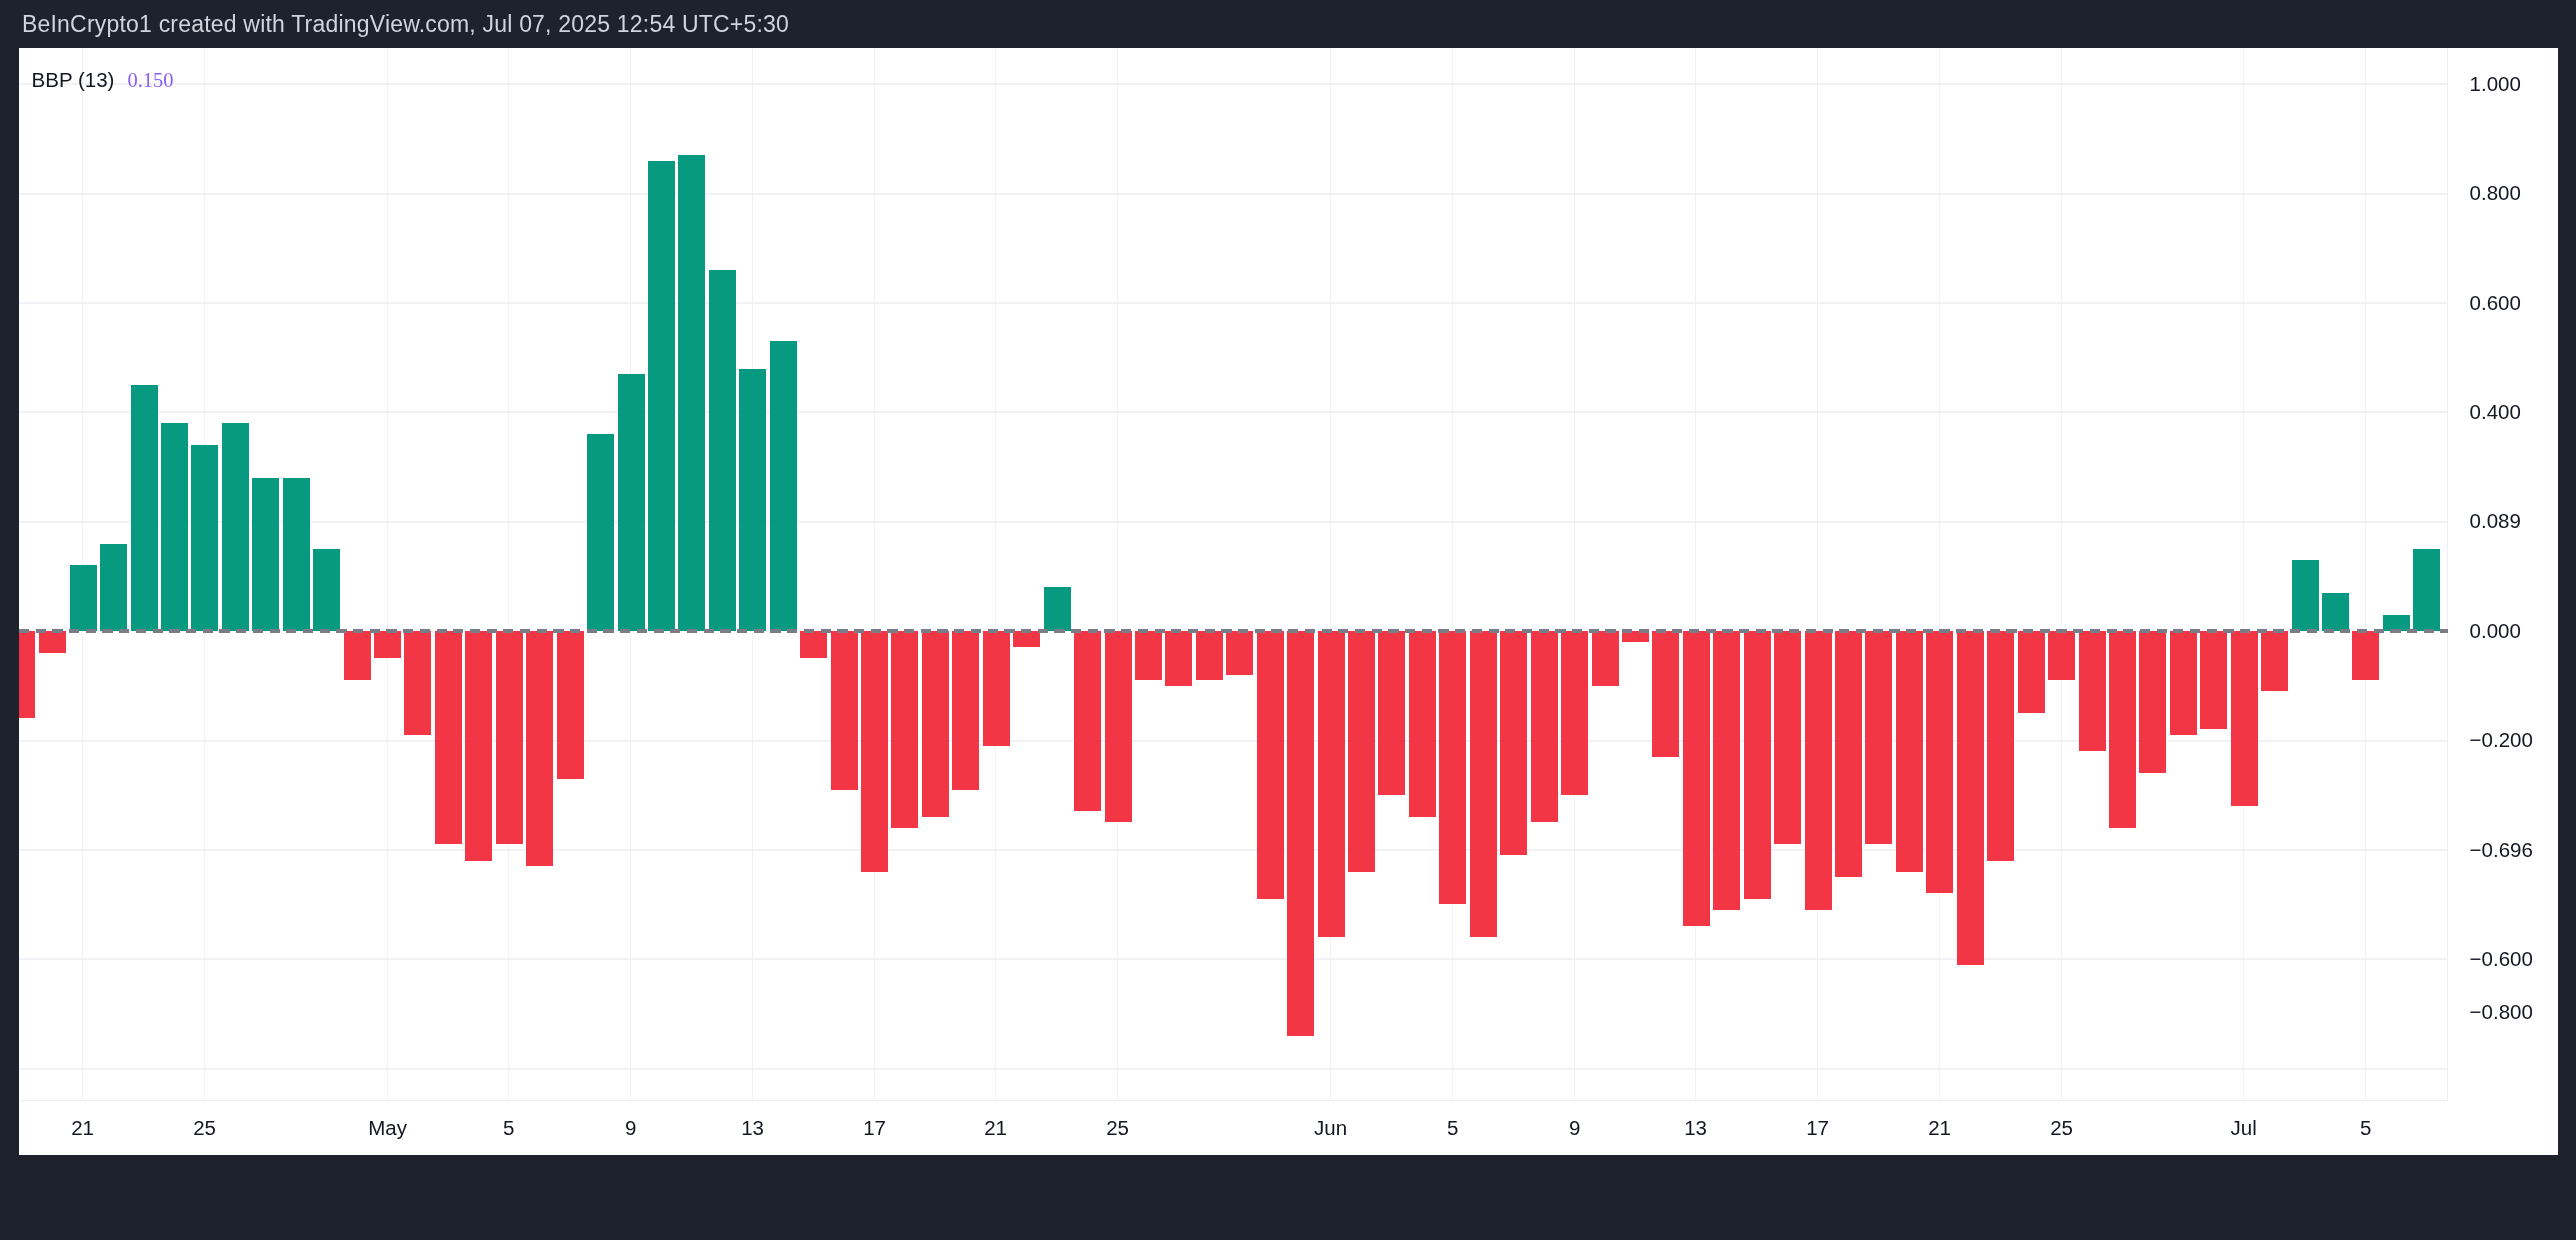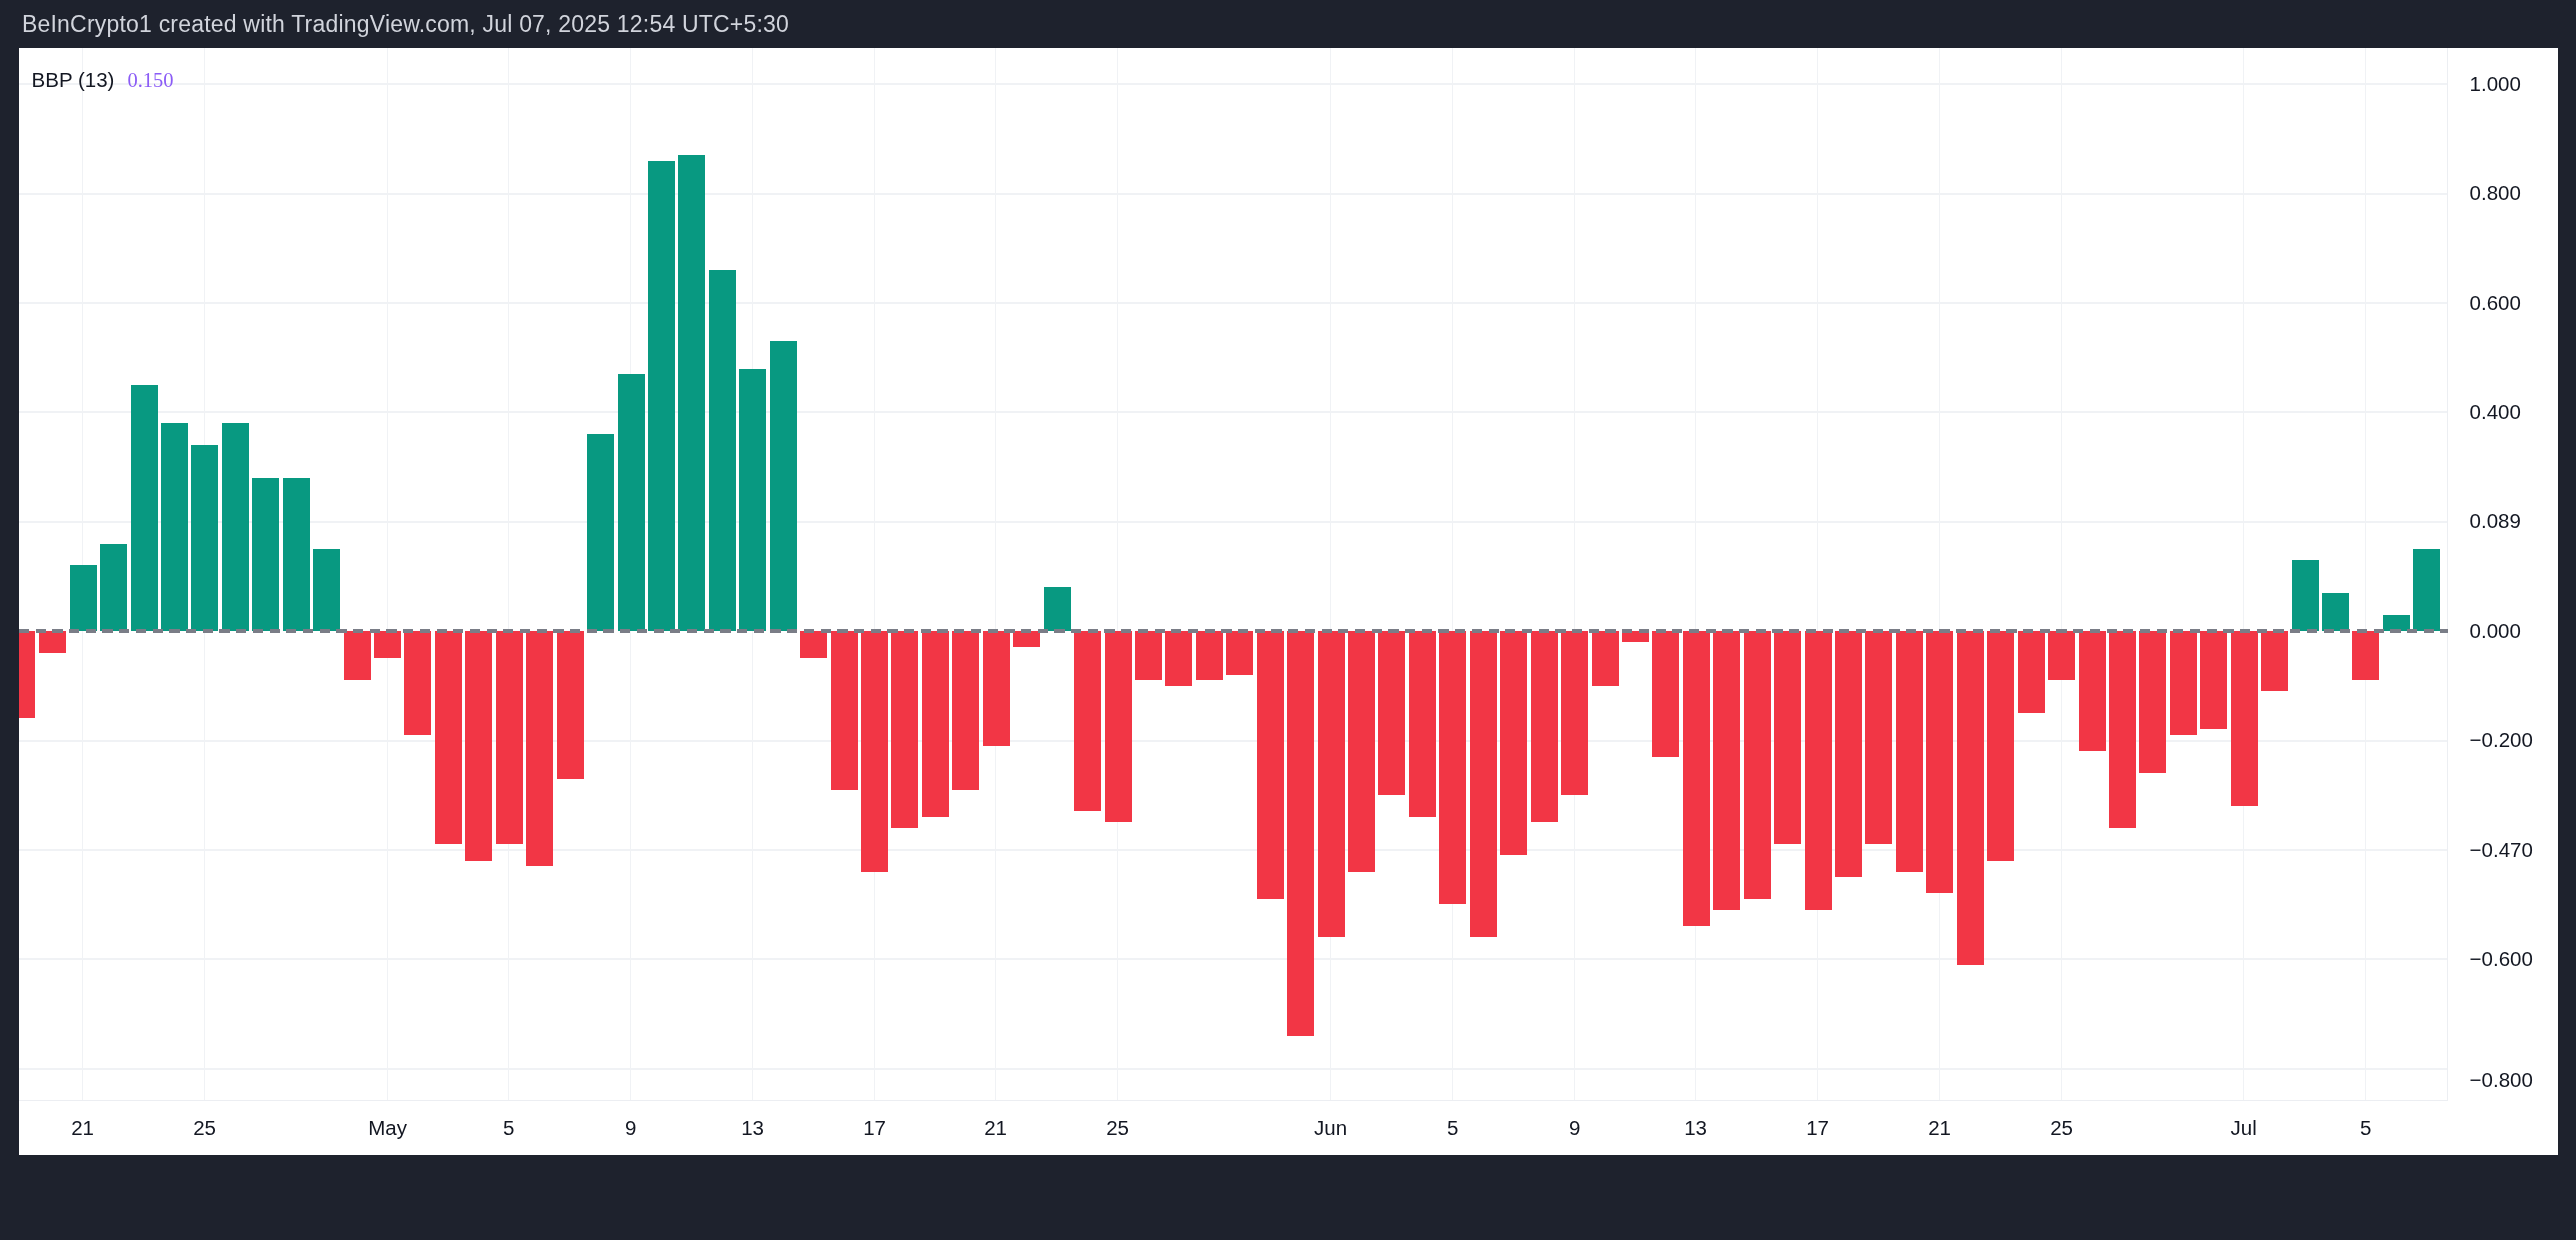--- a/index.html
+++ b/index.html
@@ -157,23 +157,23 @@
     </div>
 
     <div id="priceaxis">
         <div class="ylabel" style="top: 26px; text-align: center;">1.000</div>
         <div class="ylabel" style="top: 135px;">0.800</div>
         <div class="ylabel" style="top: 245px;">0.600</div>
         <div class="ylabel" style="top: 354px;">0.400</div>
         <div class="ylabel" style="top: 463px;">0.089</div>
         <div class="ylabel" style="top: 573px;">0.000</div>
         <div class="ylabel" style="top: 682px;">−0.200</div>
-        <div class="ylabel" style="top: 792px;">−0.470</div>
+        <div class="ylabel" style="top: 792px;">−0.696</div>
         <div class="ylabel" style="top: 901px;">−0.600</div>
-        <div class="ylabel" style="top: 1022px;">−0.800</div>
+        <div class="ylabel" style="top: 954px;">−0.800</div>
       </div>
 
     <div id="timeaxis">
         <div class="xlabel" style="left: 64px;">21</div>
         <div class="xlabel" style="left: 186px;">25</div>
         <div class="xlabel bold" style="left: 369px;">May</div>
         <div class="xlabel" style="left: 490px;">5</div>
         <div class="xlabel" style="left: 612px;">9</div>
         <div class="xlabel" style="left: 734px;">13</div>
         <div class="xlabel" style="left: 856px;">17</div>

